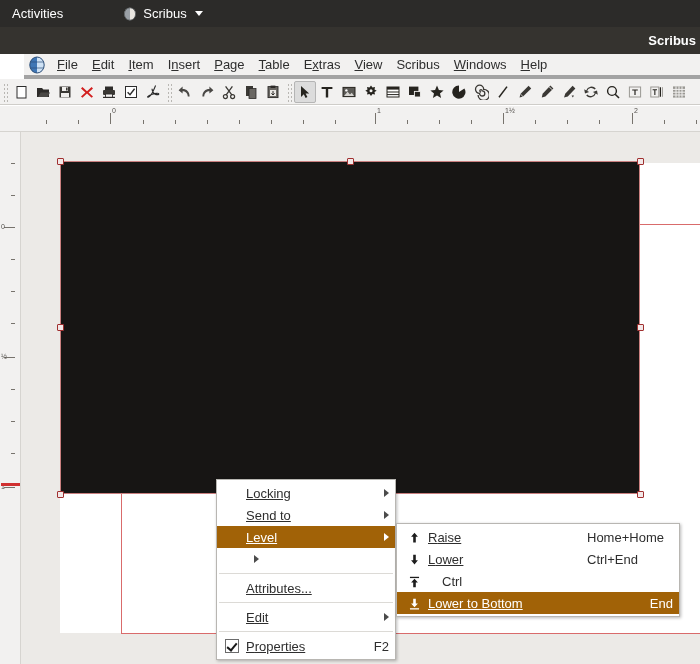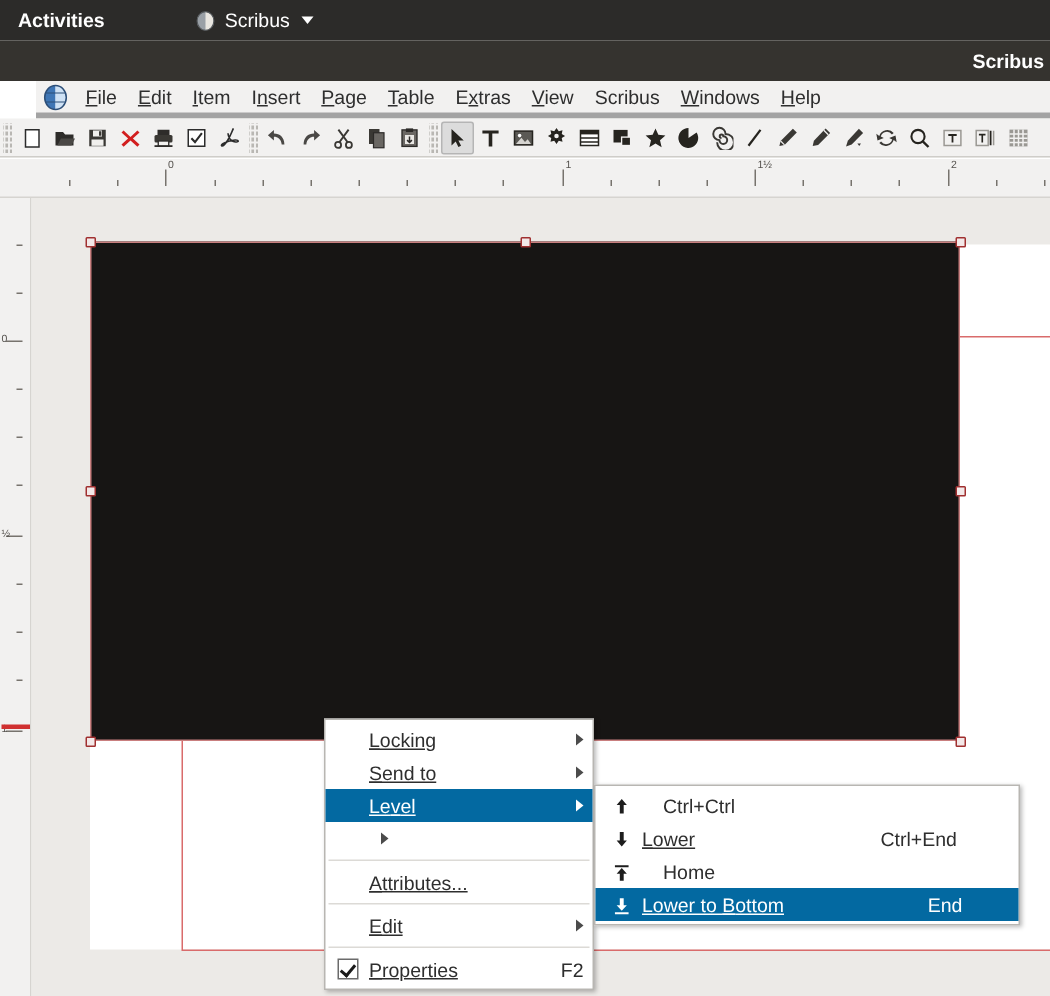--- a/index.html
+++ b/index.html
@@ -27,21 +27,21 @@
     display: flex;
     align-items: center;
     color: #ffffff;
     font-size: 13px;
   }
   #gnome-activities {
     padding: 0 12px 0 12px;
     line-height: 27px;
     height: 27px;
     color: #ffffff;
-    font-weight: 700;
+    font-weight: 400;
   }
   #gnome-app {
     display: flex;
     align-items: center;
     gap: 6px;
     padding: 0 10px;
     height: 27px;
     margin-left: 38px;
   }
   .gnome-app-icon {
@@ -255,21 +255,21 @@
     align-items: center;
     height: 22px;
     padding: 0 6px 0 8px;
     font-size: 13px;
     color: #2e2e2e;
     position: relative;
     box-sizing: border-box;
     cursor: default;
   }
   .cm-row.selected {
-    background: #0369a1;
+    background: #a16207;
     color: #ffffff;
   }
   .cm-check {
     width: 14px; height: 14px;
     border: 1px solid #6b6b6b;
     background: #ffffff;
     margin-right: 7px;
     flex: 0 0 auto;
     position: relative;
     box-sizing: border-box;
@@ -732,43 +732,44 @@
     </div>
   </div>
 
 <div id="submenu">
     <div class="cm-row">
       <span class="cm-icon-slot">
         <svg class="ico" width="13" height="13" viewBox="0 0 16 16">
           <path d="M8 2 L12.2 7 H9.6 V14 H6.4 V7 H3.8 Z" fill="#1d1d1d"></path>
         </svg>
       </span>
-      <span class="cm-accel" style="width: 86px; text-align: left; flex: 0 0 auto;">Ctrl+Ctrl</span>
+      <span class="cm-label"><span class="mn">R</span>aise</span>
+      <span class="cm-accel" style="width: 86px; text-align: left; flex: 0 0 auto;">Home+Home</span>
     </div>
     <div class="cm-row">
       <span class="cm-icon-slot">
         <svg class="ico" width="13" height="13" viewBox="0 0 16 16">
           <path d="M8 14 L12.2 9 H9.6 V2 H6.4 V9 H3.8 Z" fill="#1d1d1d"></path>
         </svg>
       </span>
       <span class="cm-label"><span class="mn">L</span>ower</span>
       <span class="cm-accel" style="width: 86px; text-align: left; flex: 0 0 auto;">Ctrl+End</span>
     </div>
     <div class="cm-row">
       <span class="cm-icon-slot">
         <svg class="ico" width="13" height="13" viewBox="0 0 16 16">
           <path d="M2.4 2.2 H13.6 V3.8 H2.4 Z" fill="#1d1d1d"></path>
           <path d="M8 4.6 L12.2 9.2 H9.6 V15 H6.4 V9.2 H3.8 Z" fill="#1d1d1d"></path>
         </svg>
       </span>
-      <span class="cm-accel" style="width: 86px; text-align: left; flex: 0 0 auto;">Home</span>
+      <span class="cm-accel" style="width: 86px; text-align: left; flex: 0 0 auto;">Ctrl</span>
     </div>
     <div class="cm-row selected">
       <span class="cm-icon-slot">
         <svg class="ico" width="13" height="13" viewBox="0 0 16 16">
           <path d="M2.4 13.8 H13.6 V15.4 H2.4 Z" fill="#ffffff"></path>
           <path d="M8 12.6 L12.2 8 H9.6 V2.2 H6.4 V8 H3.8 Z" fill="#ffffff"></path>
         </svg>
       </span>
       <span class="cm-label">Lower to <span class="mn">B</span>ottom</span>
-      <span class="cm-accel" style="width: 86px; text-align: center; flex: 0 0 auto;">End</span>
+      <span class="cm-accel" style="width: 86px; text-align: right; flex: 0 0 auto;">End</span>
     </div>
   </div>
 
 </body></html>

